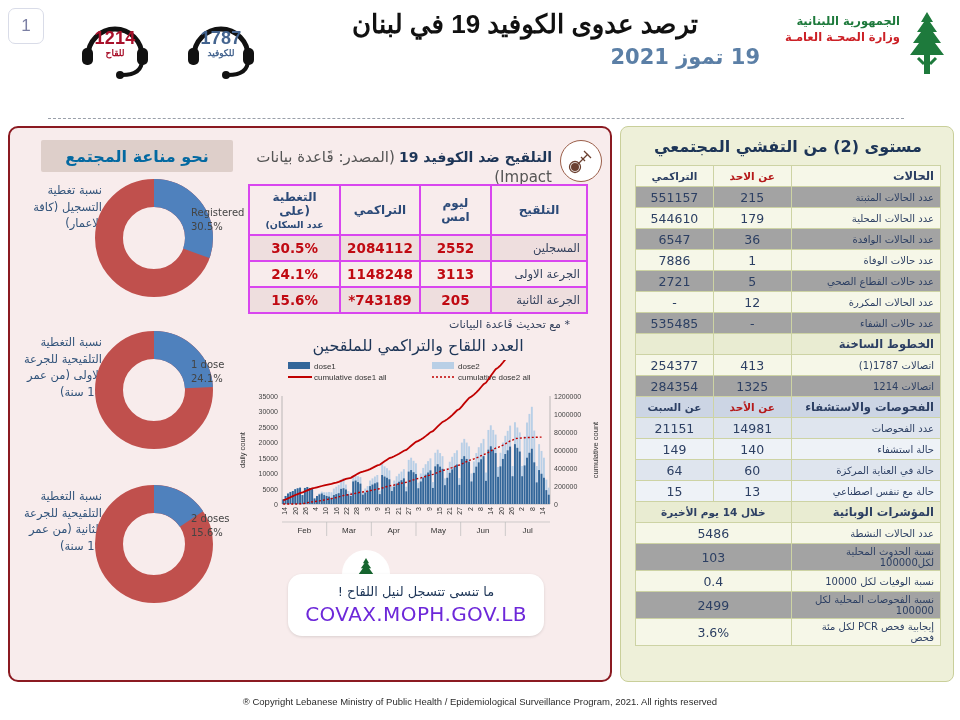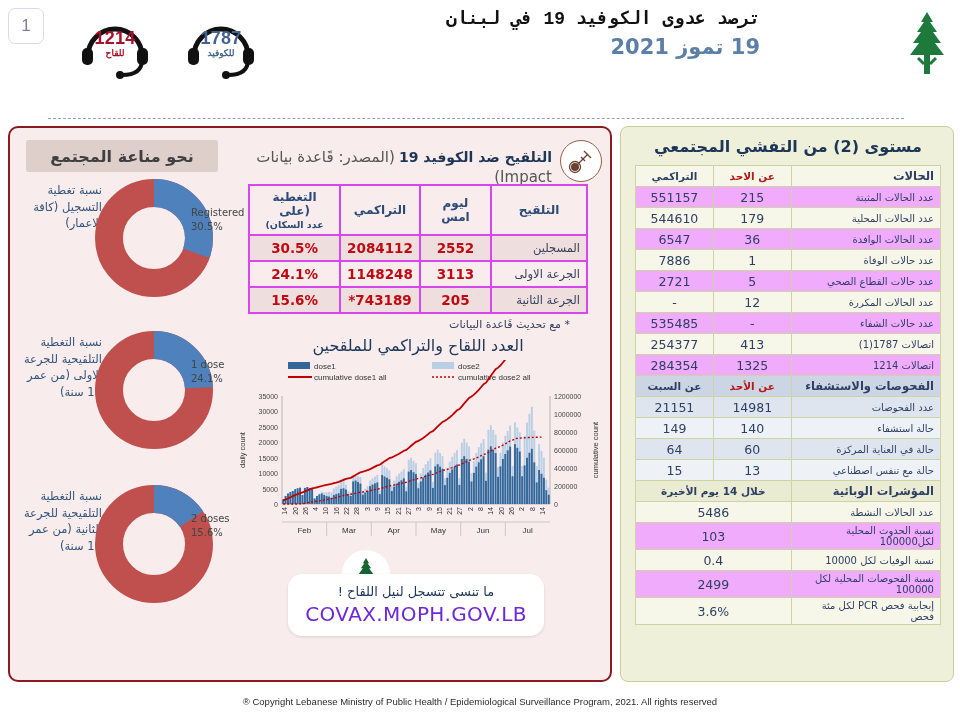--- a/index.html
+++ b/index.html
@@ -35,23 +35,23 @@
   #hs-vax .sub { color:#a8112b; }
   #hs-cov { left:184px; top:14px; }
   #hs-cov .num { color:#44648f; }
   #hs-cov .sub { color:#44648f; }
 
   .titlewrap {
     position:absolute; right:200px; top:8px; width:470px;
     text-align:right; direction:rtl;
   }
   .title-ar {
-    font-size:18px; font-weight:bold; color:#111;
-    font-family:Liberation Mono, monospace;
-    line-height:1.25; white-space:nowrap;
+    font-size:26px; font-weight:bold; color:#111;
+    font-family:Liberation Sans, sans-serif;
+    line-height:1.25; white-space:nowrap;text-align:center;
   }
   .title-date {
     font-size:21px; font-weight:bold; color:#5b7fa6;
     margin-top:4px; line-height:1.2;
   }
 
   .moph-logo { position:absolute; right:8px; top:8px; width:186px; height:74px; }
   .moph-logo .txt {
     position:absolute; right:52px; top:6px; text-align:right; direction:rtl;
     width:130px;
@@ -66,24 +66,24 @@
 
   
   .redpanel {
     position:absolute; left:8px; top:126px; width:604px; height:556px;
     background:#f8ecec; border:2.5px solid #8b1a21; border-radius:10px;
   }
 
   
   .donutcol { position:absolute; left:4px; top:4px; width:212px; height:544px; }
   .donut-head {
-    position:absolute; left:12px; top:8px; width:192px; height:32px;
+    position:absolute; left:27px; top:8px; width:192px; height:32px;
     background:#decfca; border-radius:2px;
     display:flex; align-items:center; justify-content:center;
-    font-size:16px; color:#404040; font-weight:bold; direction:rtl;
+    font-size:16px; color:#0369a1; font-weight:bold; direction:rtl;
   }
   .donutblock { position:absolute; width:212px; height:160px; }
   .donut-label {
     position:absolute; left:2px; top:6px; width:86px;
     font-size:11.5px; color:#31537a; direction:rtl; text-align:right;
     line-height:1.45;
   }
   .donut-svg { position:absolute; left:80px; top:2px; }
   .donut-cap {
     position:absolute; left:177px; top:30px; width:58px;
@@ -172,21 +172,21 @@
   table.stats td, table.stats th {
     border:1px solid #cdd3a4; padding:2px 6px; height:21px;
     font-size:11px; color:#2c3f63;
   }
   table.stats td.lbl { text-align:right; width:150px; font-size:10px; }
   table.stats td.v { text-align:center; width:78px; font-size:12.5px; direction:ltr; }
   table.stats td.hdr { font-weight:bold; font-size:11.5px; text-align:right; }
   table.stats td.hdr-c { font-weight:bold; font-size:10.5px; text-align:center; }
   table.stats td.red { color:#b51a1a; }
   
-  .z-yellow td { background:#f0abfc; }
+  .z-yellow td { background:#a3a3a3; }
   .z-yellow2 td { background:#f6f7e8; }
   .z-blue td { background:#dfe5ee; border-color:#b8c2d2; }
   .z-blue2 td { background:#eef2f7; border-color:#b8c2d2; }
   .z-sec td { background:#e9ecd2; }
   .z-secb td { background:#ccd5e4; border-color:#b8c2d2; }
 
   .footer {
     position:absolute; left:0; top:696px; width:960px; text-align:center;
     font-size:9.5px; color:#2b2b2b;
     font-family:"Liberation Sans",sans-serif;
@@ -224,20 +224,24 @@
     <div class="num">1787</div>
     <div class="sub">للكوفيد</div>
   </div>
 
   <div class="titlewrap">
     <div class="title-ar">ترصد عدوى الكوفيد 19 في لبنان</div>
     <div class="title-date">19 تموز 2021</div>
   </div>
 
   <div class="moph-logo">
+    <div class="txt">
+      <div class="l1">الجمهورية اللبنانية</div>
+      <div class="l2">وزارة الصحـة العامـة</div>
+    </div>
     <svg style="position:absolute;right:2px;top:2px;" width="46" height="66" viewBox="0 0 46 66">
       <g fill="#1e7a3c">
         <path d="M23 2 L29 12 L26 12 L33 22 L29 22 L37 33 L31 33 L40 45 L6 45 L15 33 L9 33 L17 22 L13 22 L20 12 L17 12 Z"></path>
         <rect x="20" y="44" width="6" height="20"></rect>
         <path d="M14 48 L20 54 M32 48 L26 54" stroke="#1e7a3c" stroke-width="3" fill="none"></path>
       </g>
     </svg>
   </div>
 
   <div class="dashline"></div>
@@ -689,20 +693,25 @@
           <td class="lbl">عدد الحالات المكررة</td>
           <td class="v">12</td>
           <td class="v">-</td>
         </tr>
         <tr class="z-yellow">
           <td class="lbl">عدد حالات الشفاء</td>
           <td class="v">-</td>
           <td class="v">535485</td>
         </tr>
 
+        <tr class="z-sec">
+          <td class="lbl hdr">الخطوط الساخنة</td>
+          <td class="v"></td>
+          <td class="v"></td>
+        </tr>
         <tr class="z-yellow2">
           <td class="lbl">اتصالات 1787(1)</td>
           <td class="v">413</td>
           <td class="v">254377</td>
         </tr>
         <tr class="z-yellow">
           <td class="lbl">اتصالات 1214</td>
           <td class="v">1325</td>
           <td class="v">284354</td>
         </tr>

